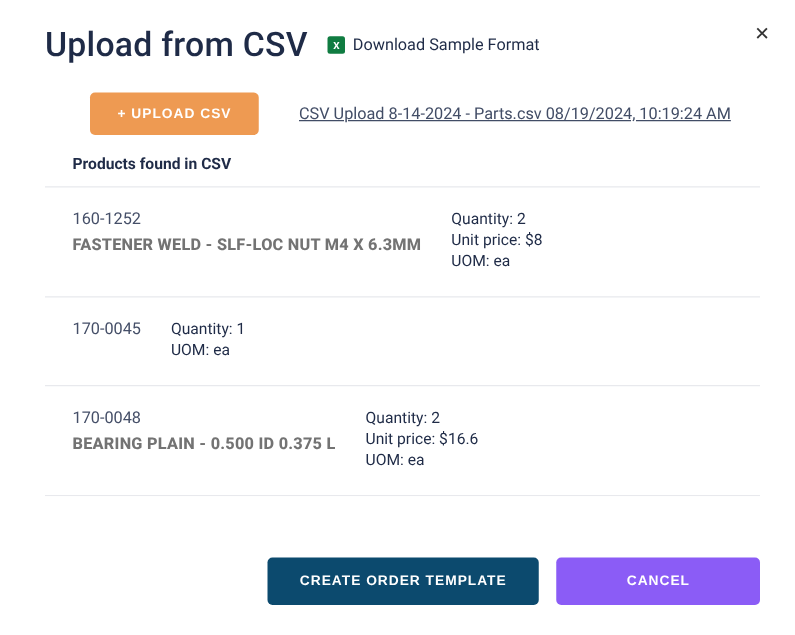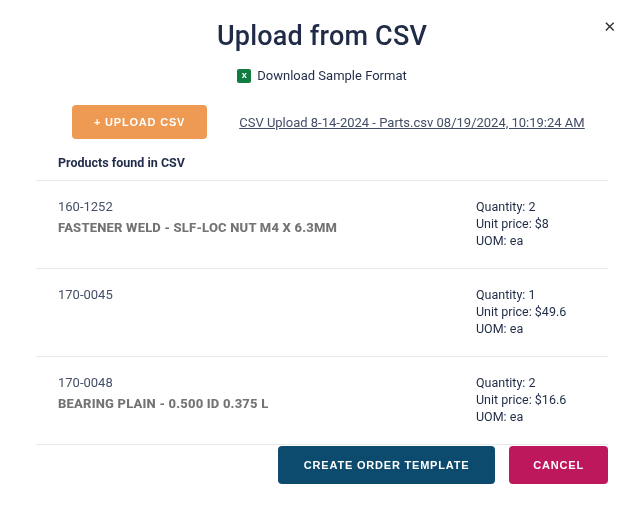--- a/index.html
+++ b/index.html
@@ -1,41 +1,41 @@
 <!DOCTYPE html>
 <html><head>
 <meta charset="utf-8">
 <style>
   * { box-sizing: border-box; margin: 0; padding: 0; }
   html, body { width: 636px; height: 508px; font-family: -apple-system, BlinkMacSystemFont, "Segoe UI", Roboto, Arial, sans-serif; background: #fff; color: #1f2b47; }
   .modal { position: relative; width: 636px; height: 508px; padding: 20px 28px 24px 36px; }
   .close { position: absolute; top: 20px; right: 20px; font-size: 15px; color: #333; cursor: pointer; line-height: 1; }
-  .header { display: flex; align-items: center; gap: 16px; margin-bottom: 22px; flex-direction: column; }
+  .header { display: flex; align-items: center; gap: 16px; margin-bottom: 22px; }
   .title { font-size: 27px; font-weight: 500; color: #1f2b47; letter-spacing: 0.2px; }
   .sample-link { display: inline-flex; align-items: center; gap: 6px; font-size: 13px; color: #1f2b47; cursor: pointer; }
   .excel-icon { width: 14px; height: 14px; background: #107c41; border-radius: 2px; display: inline-flex; align-items: center; justify-content: center; color: #fff; font-size: 8px; font-weight: 700; }
   .row2 { display: flex; align-items: center; gap: 32px; margin-bottom: 16px; padding-left: 36px; }
   .btn { border: none; cursor: pointer; font-weight: 700; letter-spacing: 0.8px; font-size: 11px; border-radius: 4px; }
   .btn-upload { background: #ee9a52; color: #fff; padding: 11px 22px; }
   .upload-status { font-size: 13px; color: #424d66; text-decoration: underline; }
   .section-label { font-size: 12.5px; font-weight: 700; color: #1f2b47; margin-left: 22px; margin-bottom: 10px; margin-top: 12px; }
   .list-wrap { position: relative; border-top: 1px solid #e8e9ed; max-height: 270px; overflow-y: auto; }
   
   .list-wrap::-webkit-scrollbar { width: 6px; }
   .list-wrap::-webkit-scrollbar-thumb { background: #c9cbd2; border-radius: 3px; }
   .list-wrap::-webkit-scrollbar-track { background: transparent; }
-  .product-row { display: flex; justify-content: space-between; align-items: flex-start; padding: 18px 22px 18px 22px; border-bottom: 1px solid #e8e9ed; }
+  .product-row { display: flex; justify-content: flex-start; align-items: flex-start; padding: 18px 22px 18px 22px; border-bottom: 1px solid #e8e9ed; gap: 24px; }
   .prod-left .sku { font-size: 13px; color: #454f68; margin-bottom: 6px; }
   .prod-left .name { font-size: 13px; font-weight: 800; color: #737373; letter-spacing: 0.2px; }
   .prod-right { font-size: 12.5px; color: #1f2b47; min-width: 110px; }
   .prod-right .line { margin-bottom: 2px; }
   .prod-right .lbl { font-weight: 400; }
   .footer { position: absolute; bottom: 24px; right: 28px; display: flex; gap: 14px; }
   .btn-primary { background: #0c4a6e; color: #fff; padding: 9px 26px; }
-  .btn-cancel { background: #be185d; color: #fff; padding: 13px 24px; }
+  .btn-cancel { background: #8b5cf6; color: #fff; padding: 13px 56px; }
 </style>
 </head>
 <body>
 
 <div class="modal">
 
   <span class="close">✕</span>
 
   <div class="header">
     <h1 class="title">Upload from CSV</h1>
@@ -65,21 +65,20 @@
         <div class="line"><span>UOM:</span> <span>ea</span></div>
       </div>
     </div>
 
     <div class="product-row">
       <div class="prod-left">
         <div class="sku">170-0045</div>
       </div>
       <div class="prod-right">
         <div class="line"><span class="lbl">Quantity:</span> <span>1</span></div>
-        <div class="line"><span>Unit price:</span> <span>$49.6</span></div>
         <div class="line"><span>UOM:</span> <span>ea</span></div>
       </div>
     </div>
 
     <div class="product-row">
       <div class="prod-left">
         <div class="sku">170-0048</div>
         <div class="name">BEARING PLAIN - 0.500 ID 0.375 L</div>
       </div>
       <div class="prod-right">

